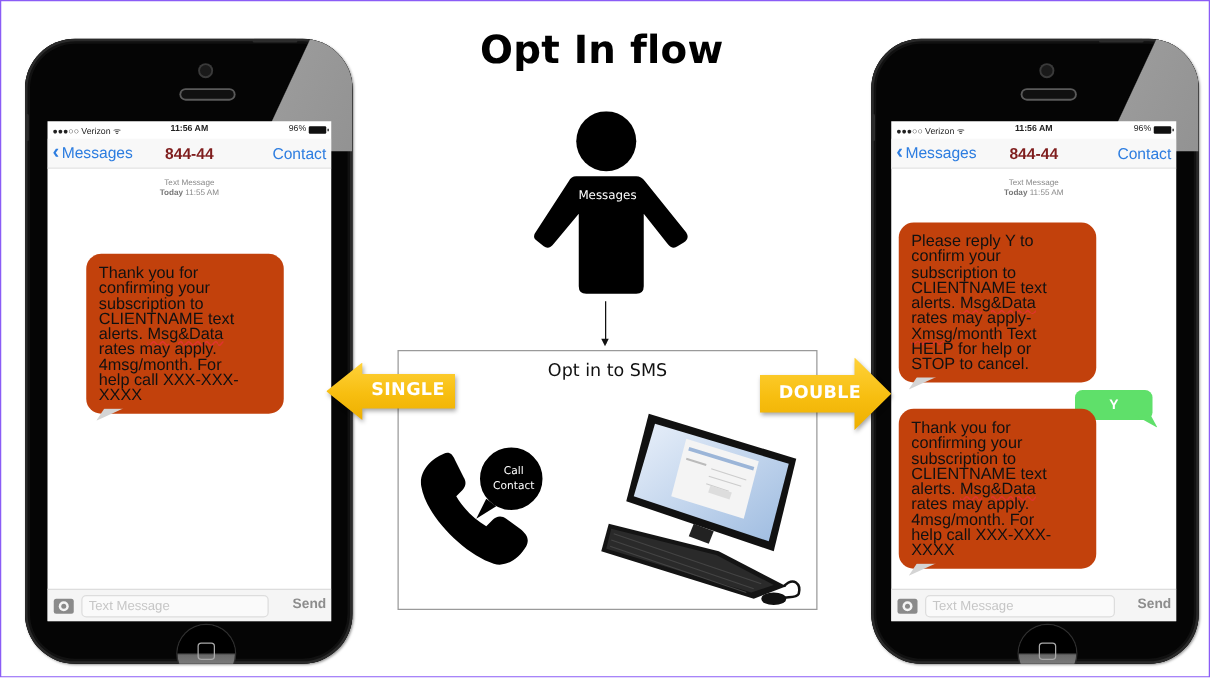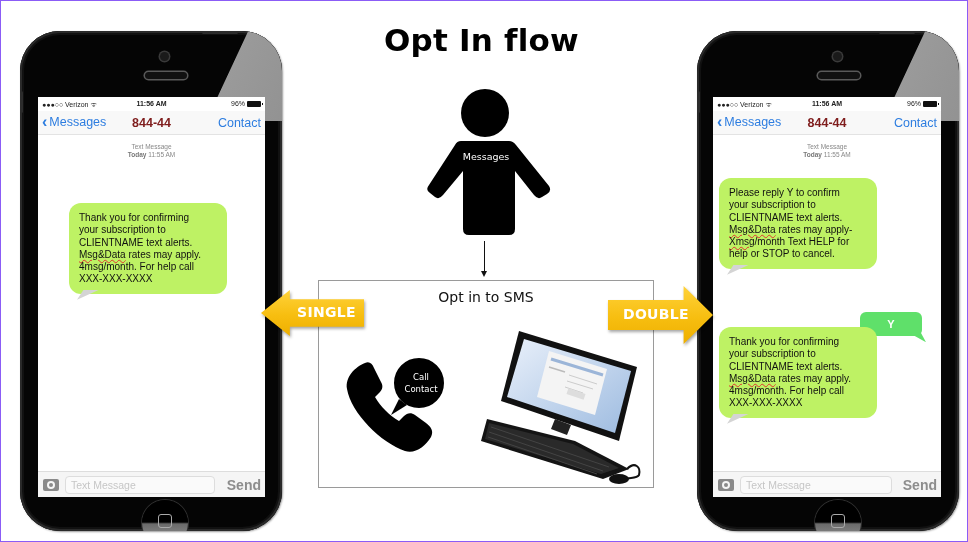--- a/index.html
+++ b/index.html
@@ -30,44 +30,44 @@
 
   .navbar { position: absolute; left: 0; top: 14px; width: 100%; height: 24px; border-bottom: 1px solid #e3e3e3; background: #f8f8f8; }
   .navbar .back { position: absolute; left: 4px; top: 4px; color: #2d7de0; font-size: 12.5px; display: flex; align-items: center; gap: 2px; }
   .navbar .chev { font-size: 16px; line-height: 14px; font-weight: bold; }
   .navbar .title { position: absolute; left: 0; right: 0; top: 5px; text-align: center; font-size: 12.5px; font-weight: bold; color: #7f1d1d; }
   .navbar .contact { position: absolute; right: 4px; top: 5px; color: #2d7de0; font-size: 12.5px; }
 
   .stamp { position: absolute; left: 0; right: 0; top: 46px; text-align: center; font-size: 6.5px; color: #888; line-height: 8px; }
   .stamp b { font-weight: bold; color: #777; }
 
-  .bubble { position: absolute; background: #bef264; border-radius: 12px; color: #111; font-size: 10px; line-height: 12.3px; padding: 9px 24px 8px 10px; }
+  .bubble { position: absolute; background: #c2410c; border-radius: 12px; color: #111; font-size: 13px; line-height: 12.3px; padding: 9px 24px 8px 10px; }
   .bubble::after { content: ""; position: absolute; left: 8px; bottom: -6px; width: 22px; height: 10px; background: #d4d4d4;
            clip-path: polygon(0 100%, 100% 0, 30% 0); }
   .bubble .squiggle { text-decoration: underline wavy #e0322f; text-decoration-thickness: 1px; text-underline-offset: 1px; }
   .bubble.green { background: #5fe06a; color: #fff; font-weight: bold; font-size: 11px; text-align: center; padding: 6px 0; border-radius: 6px; }
   .bubble.green::after { left: auto; right: -4px; bottom: -6px; width: 18px; height: 10px; background: #5fe06a; clip-path: polygon(0 0, 100% 100%, 70% 0); }
 
   .inputbar { position: absolute; left: 0; bottom: 0; width: 100%; height: 26px; background: #f5f5f5; border-top: 1px solid #ddd; }
   .inputbar .camera { position: absolute; left: 5px; top: 7px; width: 16px; height: 12px; background: #8a8a8a; border-radius: 2px; }
   .inputbar .camera::before { content: ""; position: absolute; left: 4px; top: 2px; width: 8px; height: 8px; border-radius: 50%; background: #f5f5f5; }
   .inputbar .camera::after { content: ""; position: absolute; left: 6px; top: 4px; width: 4px; height: 4px; border-radius: 50%; background: #8a8a8a; }
   .inputbar .field { position: absolute; left: 27px; top: 4px; width: 150px; height: 18px; border: 1px solid #ddd; border-radius: 4px; background: #fafafa;
            font-size: 10.5px; color: #c6c6c6; padding: 2px 5px; }
-  .inputbar .send { position: absolute; right: 4px; top: 5px; font-size: 14px; font-weight: bold; color: #8d8d8d; }
+  .inputbar .send { position: absolute; right: 4px; top: 5px; font-size: 11px; font-weight: bold; color: #8d8d8d; }
 
   
   .title-main { position: absolute; left: 383px; top: 21px; font-size: 31px; font-weight: bold; color: #000; letter-spacing: 0.2px; font-family: "DejaVu Sans", sans-serif; }
   .customer { position: absolute; left: 410px; top: 88px; width: 150px; height: 150px; }
   .customer-label { position: absolute; left: 0; width: 150px; top: 62px; text-align: center; color: #fff; font-size: 9.5px; font-family: "DejaVu Sans", sans-serif; }
   .down-arrow { position: absolute; left: 483px; top: 240px; width: 1px; height: 34px; background: #111; }
   .down-arrow::after { content: ""; position: absolute; left: -3px; bottom: -2px; border-left: 3.5px solid transparent; border-right: 3.5px solid transparent; border-top: 6px solid #111; }
   .opt-box { position: absolute; left: 317px; top: 279px; width: 336px; height: 208px; border: 1px solid #9a9a9a; background: #fff; padding-left: 34px; }
   .opt-box .heading { position: absolute; left: 0; right: 0; top: 8px; text-align: center; font-size: 14px; color: #111; font-family: "DejaVu Sans", sans-serif; }
-  .callcenter { position: absolute; left: 22px; top: 70px; width: 110px; height: 110px; }
+  .callcenter { position: absolute; left: 12px; top: 70px; width: 110px; height: 110px; }
   .callcenter-label { position: absolute; left: 60px; top: 20px; width: 40px; text-align: center; color: #fff; font-size: 8.5px; line-height: 12px; font-family: "DejaVu Sans", sans-serif; }
   .computer { position: absolute; left: 160px; top: 48px; width: 170px; height: 155px; }
 
   
   .arrow { position: absolute; height: 46px; filter: drop-shadow(1px 2px 1.5px rgba(0,0,0,.35)); }
   .arrow .shape { position: absolute; inset: 0; background: linear-gradient(to bottom, #ffd23a 0, #f7be10 55%, #eeaf00 100%); }
   .arrow .label { position: absolute; top: 14px; color: #fff; font-weight: bold; font-size: 14px; letter-spacing: 0.3px; font-family: "DejaVu Sans", sans-serif; }
   .arrow-left { left: 260px; top: 289px; width: 103px; }
   .arrow-left .shape { clip-path: polygon(0 50%, 28% 0, 28% 20%, 100% 20%, 100% 80%, 28% 80%, 28% 100%); }
   .arrow-left .label { left: 36px; }

